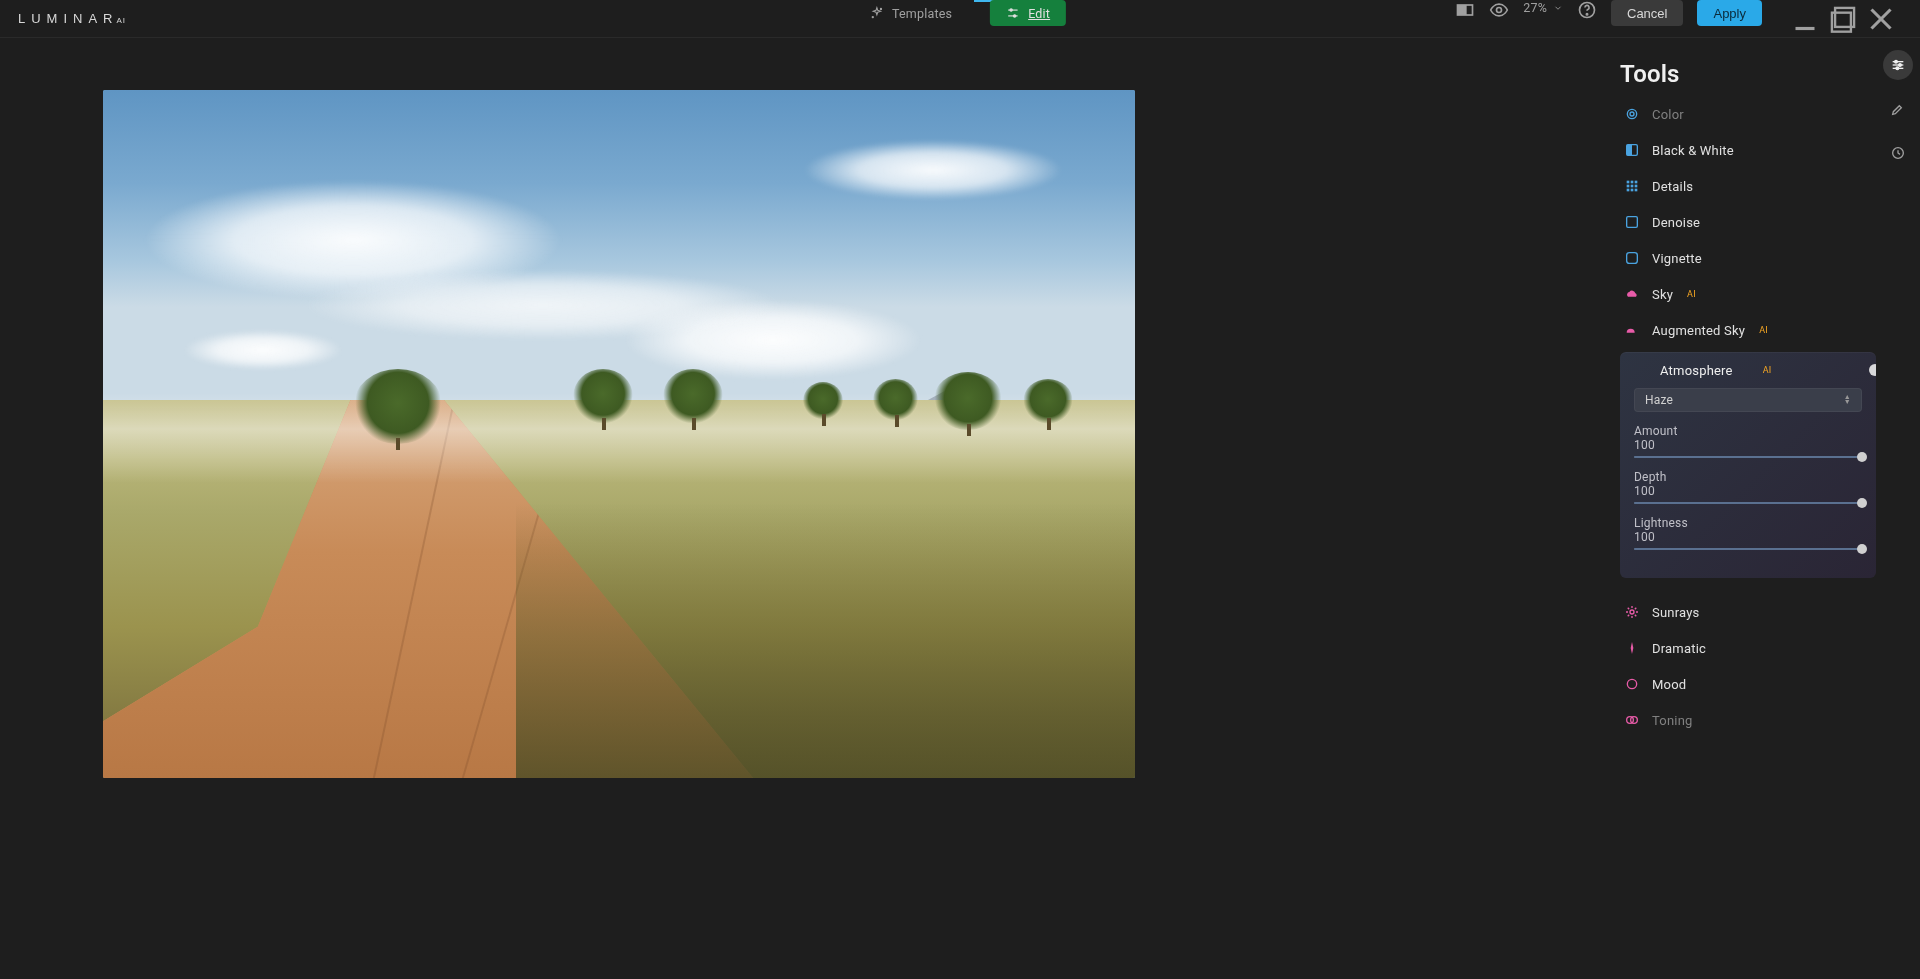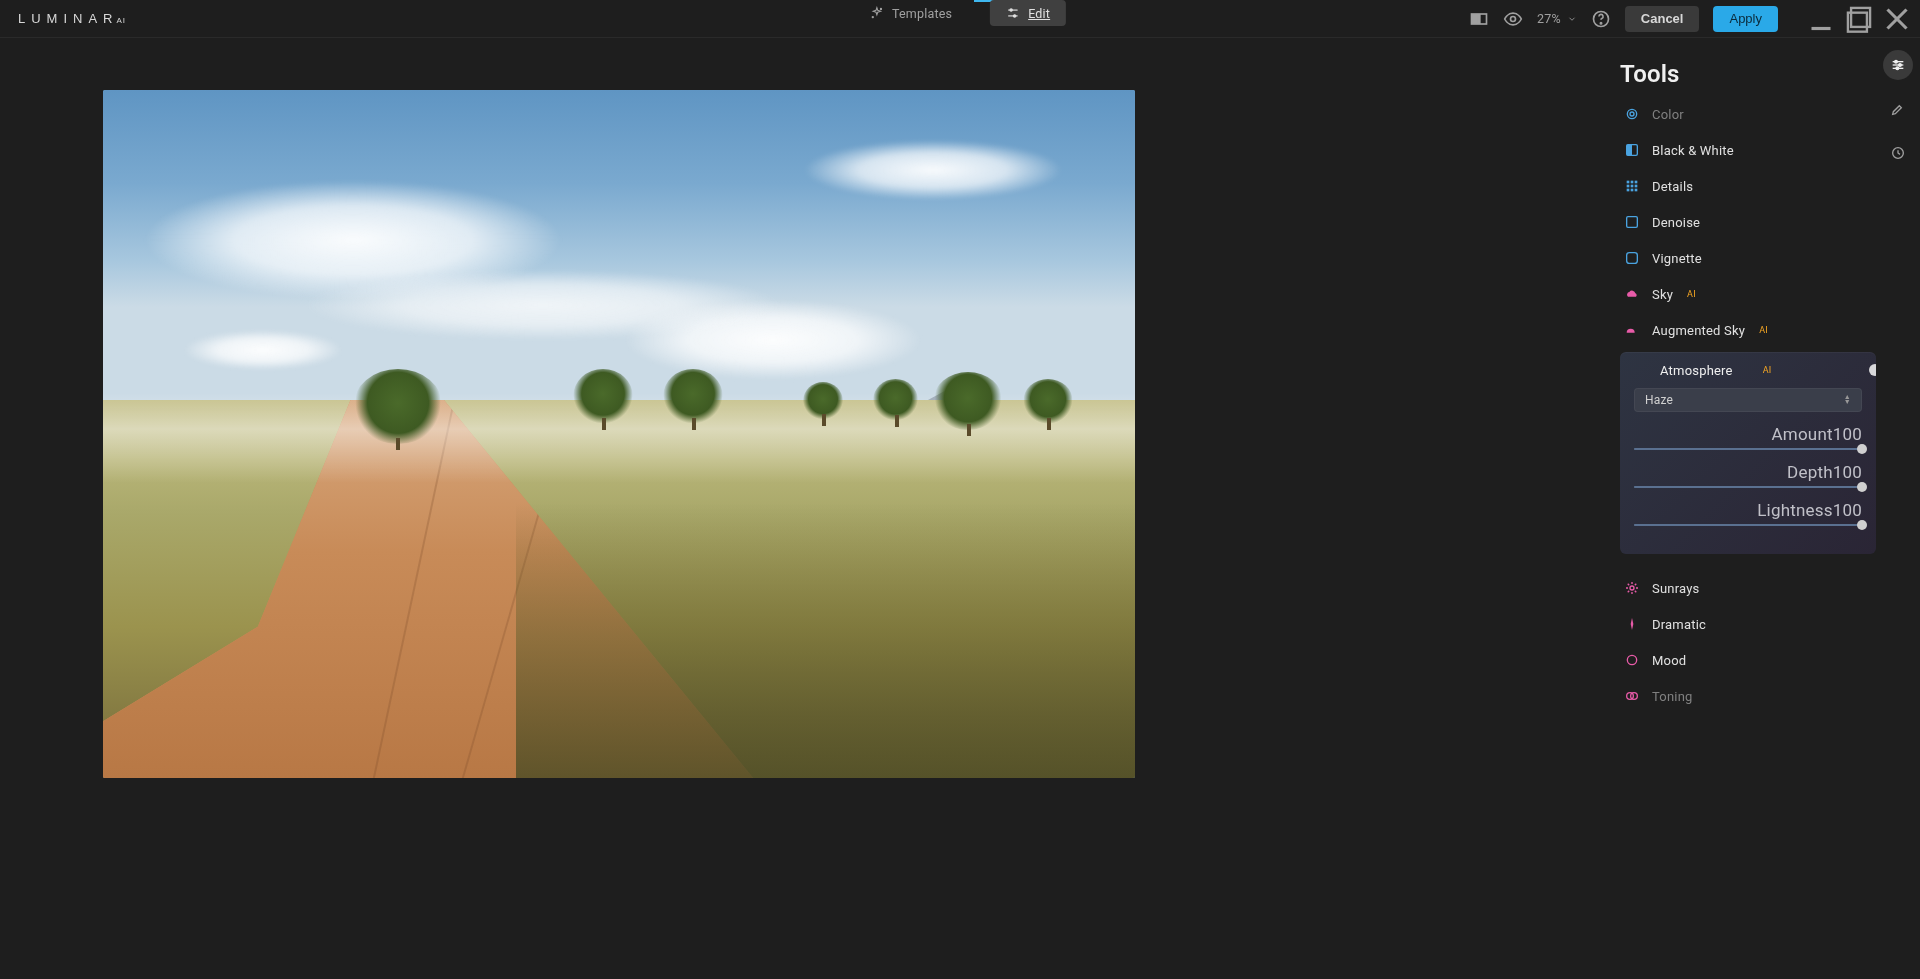--- a/index.html
+++ b/index.html
@@ -44,42 +44,42 @@
 
   .top-center {
     position: absolute; left: 50%; transform: translateX(-50%);
     display: flex; align-items: flex-start; gap: 22px; height: 100%;
   }
   .tab {
     display: flex; align-items: center; gap: 8px;
     padding: 0 16px; height: 26px; border-radius: 4px;
     color: var(--text-dim); cursor: pointer; font-size: 12.5px;
   }
-  .tab.active { background: #404040; color: var(--text); text-decoration: underline; }
+  .tab.active { background: #15803d; color: var(--text); text-decoration: underline; }
   .tab .icon { width: 14px; height: 14px; display: flex; align-items: center; justify-content: center;}
 
   .top-indicator {
     position: absolute; top: 0; left: 50%; transform: translateX(14px);
     width: 60px; height: 2px; background: var(--accent);
   }
 
   .top-right {
-    margin-left: auto; display: flex; align-items: center; gap: 14px; height: 100%;
-    padding-right: 4px;
+    margin-left: auto; display: flex; align-items: flex-start; gap: 14px; height: 100%;
+    padding-right: 20px;
   }
   .top-right .tbicon {
     width: 20px; height: 20px; display: flex; align-items: center; justify-content: center;
     color: var(--text-dim); cursor: pointer;
   }
   .zoom { display: flex; align-items: center; gap: 6px; color: var(--text-dim); font-size: 12.5px;}
   .zoom .chev { width: 10px; height: 10px;}
 
   .btn {
     height: 26px; padding: 0 16px; border-radius: 4px; display: flex; align-items: center;
-    font-size: 13px; cursor: pointer; border: none; font-weight: bold;
+    font-size: 13px; cursor: pointer; border: none;
   }
   .btn-cancel { background: #3a3a3a; color: #d8d8d8; }
   .btn-apply  { background: var(--accent-button); color: #0a2a3a; font-weight: 500;}
 
   .wincontrols { display: flex; gap: 0; margin-left: 10px;}
   .wincontrols .wc { width: 38px; height: 38px; display: flex; align-items: center; justify-content: center; color: var(--text-dim); cursor: pointer;}
 
   
   .main {
     position: absolute; top: 38px; left: 0; right: 0; bottom: 0;
@@ -199,22 +199,22 @@
     display: flex; align-items: center; padding: 0 10px; color: #d0d0d0;
     font-size: 12px; justify-content: space-between; cursor: pointer; margin-bottom: 12px;
     border: 1px solid rgba(255,255,255,.05);
   }
   .dropdown .updown { display:flex; flex-direction:column; font-size:7px; line-height:5px; color:#999;}
 
   .slider-row {
     margin-bottom: 12px;
   }
   .slider-row .lbl-row {
-    display: flex; justify-content: flex-end; font-size: 17px;
-    color: #c0c0c8; margin-bottom: 4px;
+    display: flex; justify-content: space-between; font-size: 12px;
+    color: #c0c0c8; margin-bottom: 4px; flex-direction: column;
   }
   .slider-row .track {
     position: relative; height: 2px; background: var(--slider-track); border-radius: 1px;
   }
   .slider-row .fill {
     position: absolute; left: 0; top: 0; bottom: 0; background: var(--slider-fill); border-radius: 1px;
   }
   .slider-row .thumb {
     position: absolute; top: 50%; transform: translate(-50%, -50%);
     width: 10px; height: 10px; border-radius: 50%; background: var(--slider-thumb);

